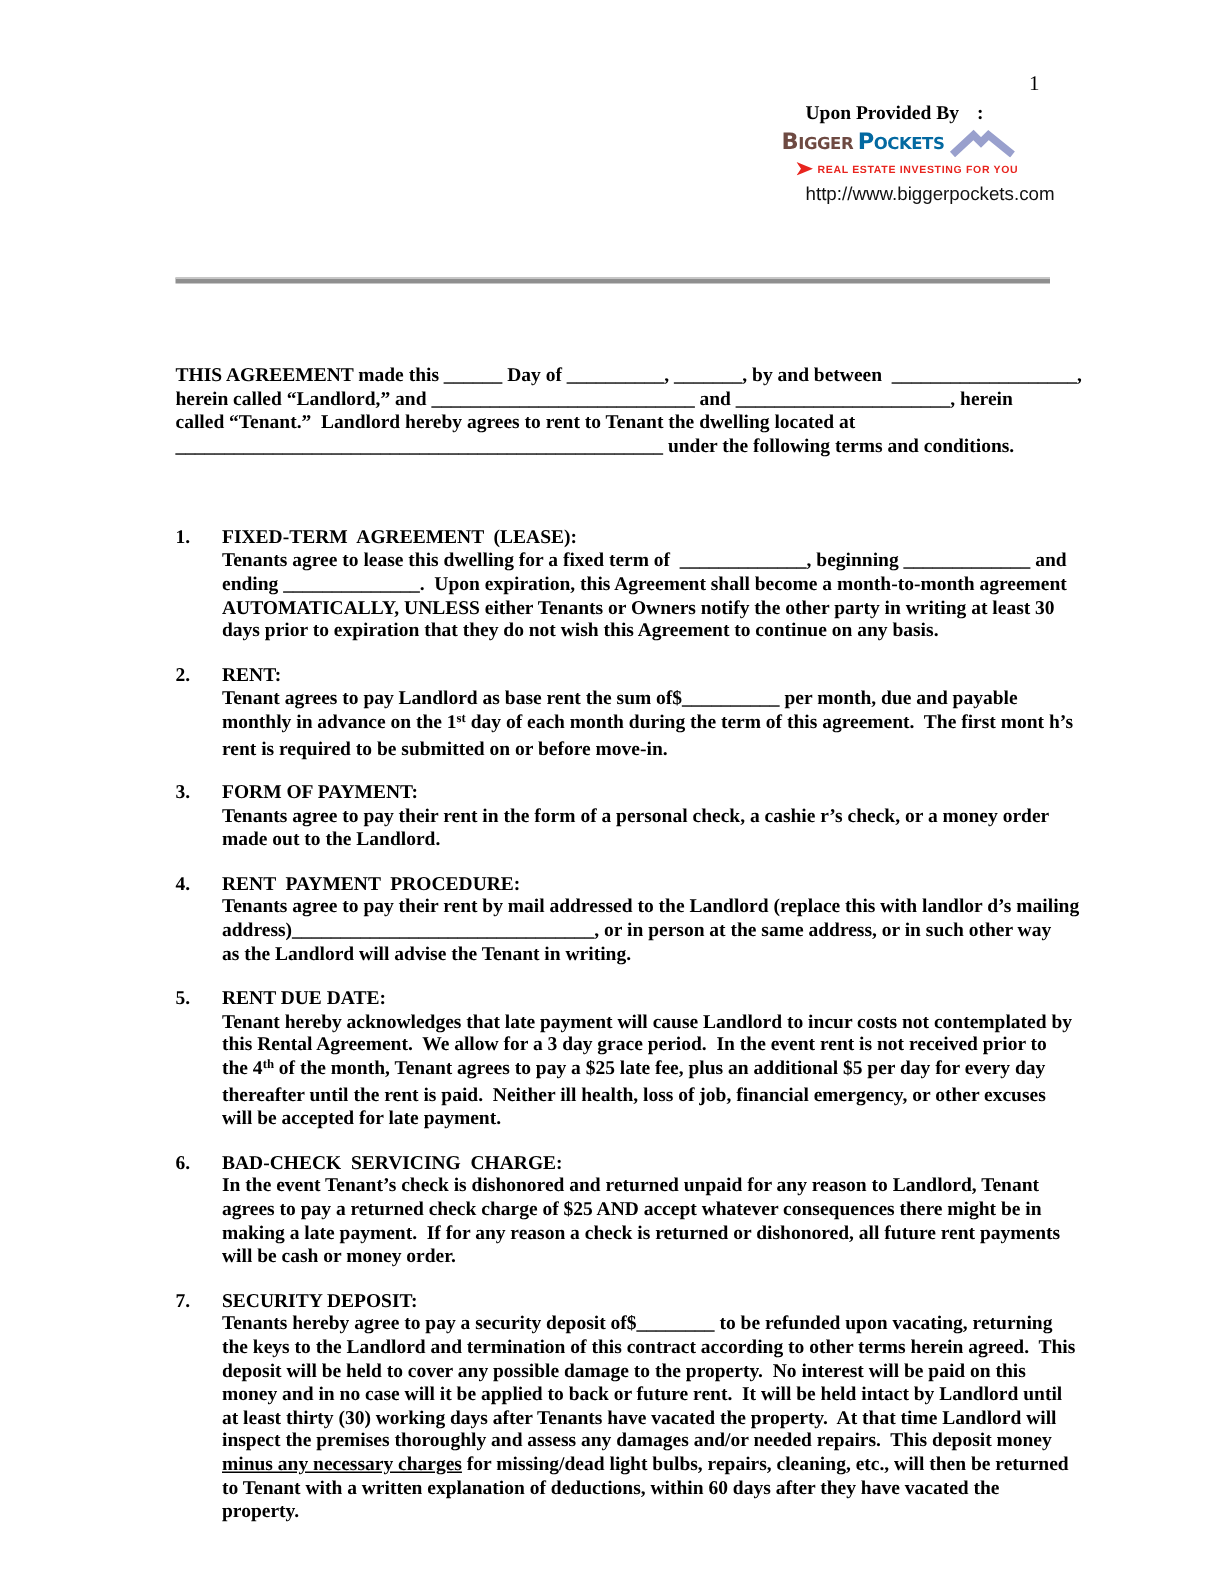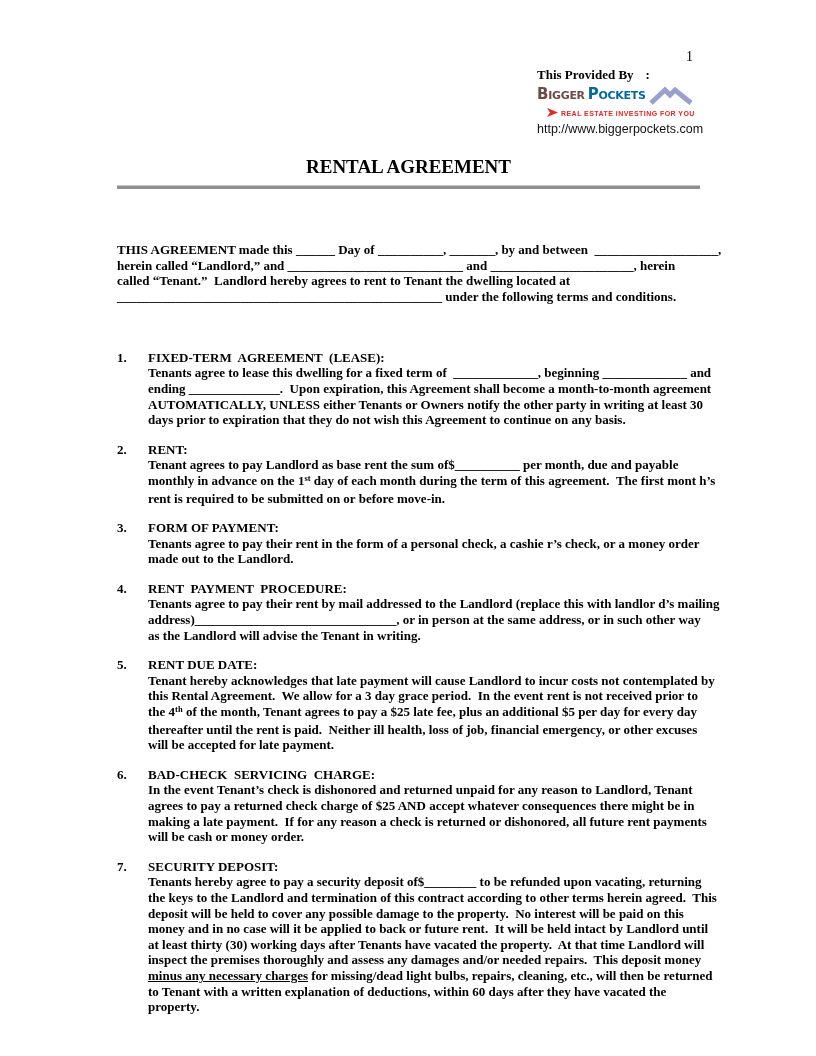--- a/index.html
+++ b/index.html
@@ -5,21 +5,21 @@
   html,body { margin:0; padding:0; background:#fff; }
   .page {
     position:relative; width:816px; height:1056px; background:#ffffff;
     font-family:"Liberation Serif", serif; font-size:13px; color:#000;
     overflow:hidden;
   }
   .pagenum { position:absolute; top:49px; left:686px; font-size:14px; }
   .hdr-provided { position:absolute; top:67px; left:537px; font-weight:bold; font-size:13px; white-space:pre; }
   .hdr-colon { margin-left:12px; font-weight:bold; }
 
-  .logo { position:absolute; top:84px; left:537px; width:170px; }
+  .logo { position:absolute; top:84px; left:521px; width:170px; }
   .logo-row { display:flex; align-items:flex-start; height:20px; }
   .logo-word { font-family:"DejaVu Sans", sans-serif; font-weight:bold; font-variant:small-caps; font-size:15px; letter-spacing:-0.3px; line-height:20px; }
   .logo-b { color:#6e4a42; }
   .logo-p { color:#0369a1; margin-left:3px; }
   .roof { margin-left:3px; margin-top:1px; }
   .tagline-row { display:flex; align-items:center; margin-top:1px; margin-left:10px; }
   .tagline { font-family:"Liberation Sans", sans-serif; font-weight:bold; font-size:7px; letter-spacing:0.45px; color:#e8251f; margin-left:3px; white-space:pre; }
   .url { position:absolute; top:122px; left:537px; font-family:"Liberation Sans", sans-serif; font-size:12.5px; color:#111; }
 
   .title { position:absolute; top:156px; left:117px; width:583px; text-align:center; font-weight:bold; font-size:19px; white-space:pre; }
@@ -33,21 +33,21 @@
   .sup { font-size:8.5px; position:relative; top:-4px; }
   .useg { text-decoration:underline; }
 </style>
 </head>
 <body>
 
 <div class="page">
 
   <div class="pagenum">1</div>
 
-  <div class="hdr-provided"><span>This Provided By</span><span class="hdr-colon">:</span></div>
+  <div class="hdr-provided"><span>Upon Provided By</span><span class="hdr-colon">:</span></div>
 
   <div class="logo">
     <div class="logo-row">
       <span class="logo-word logo-b">Bigger</span>
       <span class="logo-word logo-p">Pockets</span>
       <span class="roof">
         <svg width="44" height="20" viewBox="0 0 44 20">
           <path d="M2,18 L16,5 L21,10 L26,5 L42,18" fill="none" stroke="#99a0cd" stroke-width="5" stroke-linejoin="miter"></path>
         </svg>
       </span>
@@ -57,21 +57,20 @@
         <svg width="11" height="9" viewBox="0 0 11 9">
             <polygon points="0,0 11,4.5 0,9 3,4.5" fill="#e8251f"></polygon>
           </svg>
       </span>
       <span class="tagline">REAL ESTATE INVESTING FOR YOU</span>
     </div>
   </div>
 
   <div class="url">http://www.biggerpockets.com</div>
 
-  <div class="title">RENTAL AGREEMENT</div>
   <div class="rule"></div>
 
   <div class="content">
     <div id="intro"><div class="doc-line">THIS AGREEMENT made this ______ Day of __________, _______, by and between  ___________________,</div><div class="doc-line">herein called “Landlord,” and ___________________________ and ______________________, herein</div><div class="doc-line">called “Tenant.”  Landlord hereby agrees to rent to Tenant the dwelling located at</div><div class="doc-line">__________________________________________________ under the following terms and conditions.</div></div>
     <div id="sections"><div class="section"><span class="sec-num">1.</span><div class="sec-heading">FIXED-TERM  AGREEMENT  (LEASE):</div><div class="doc-line">Tenants agree to lease this dwelling for a fixed term of  _____________, beginning _____________ and</div><div class="doc-line">ending ______________.  Upon expiration, this Agreement shall become a month-to-month agreement</div><div class="doc-line">AUTOMATICALLY, UNLESS either Tenants or Owners notify the other party in writing at least 30</div><div class="doc-line">days prior to expiration that they do not wish this Agreement to continue on any basis.</div></div><div class="section"><span class="sec-num">2.</span><div class="sec-heading">RENT:</div><div class="doc-line">Tenant agrees to pay Landlord as base rent the sum of$__________ per month, due and payable</div><div class="doc-line">monthly in advance on the 1<span class="sup">st</span> day of each month during the term of this agreement.  The first mont h’s</div><div class="doc-line">rent is required to be submitted on or before move-in.</div></div><div class="section"><span class="sec-num">3.</span><div class="sec-heading">FORM OF PAYMENT:</div><div class="doc-line">Tenants agree to pay their rent in the form of a personal check, a cashie r’s check, or a money order</div><div class="doc-line">made out to the Landlord.</div></div><div class="section"><span class="sec-num">4.</span><div class="sec-heading">RENT  PAYMENT  PROCEDURE:</div><div class="doc-line">Tenants agree to pay their rent by mail addressed to the Landlord (replace this with landlor d’s mailing</div><div class="doc-line">address)_______________________________, or in person at the same address, or in such other way</div><div class="doc-line">as the Landlord will advise the Tenant in writing.</div></div><div class="section"><span class="sec-num">5.</span><div class="sec-heading">RENT DUE DATE:</div><div class="doc-line">Tenant hereby acknowledges that late payment will cause Landlord to incur costs not contemplated by</div><div class="doc-line">this Rental Agreement.  We allow for a 3 day grace period.  In the event rent is not received prior to</div><div class="doc-line">the 4<span class="sup">th</span> of the month, Tenant agrees to pay a $25 late fee, plus an additional $5 per day for every day</div><div class="doc-line">thereafter until the rent is paid.  Neither ill health, loss of job, financial emergency, or other excuses</div><div class="doc-line">will be accepted for late payment.</div></div><div class="section"><span class="sec-num">6.</span><div class="sec-heading">BAD-CHECK  SERVICING  CHARGE:</div><div class="doc-line">In the event Tenant’s check is dishonored and returned unpaid for any reason to Landlord, Tenant</div><div class="doc-line">agrees to pay a returned check charge of $25 AND accept whatever consequences there might be in</div><div class="doc-line">making a late payment.  If for any reason a check is returned or dishonored, all future rent payments</div><div class="doc-line">will be cash or money order.</div></div><div class="section"><span class="sec-num">7.</span><div class="sec-heading">SECURITY DEPOSIT:</div><div class="doc-line">Tenants hereby agree to pay a security deposit of$________ to be refunded upon vacating, returning</div><div class="doc-line">the keys to the Landlord and termination of this contract according to other terms herein agreed.  This</div><div class="doc-line">deposit will be held to cover any possible damage to the property.  No interest will be paid on this</div><div class="doc-line">money and in no case will it be applied to back or future rent.  It will be held intact by Landlord until</div><div class="doc-line">at least thirty (30) working days after Tenants have vacated the property.  At that time Landlord will</div><div class="doc-line">inspect the premises thoroughly and assess any damages and/or needed repairs.  This deposit money</div><div class="doc-line"><span class="useg">minus any necessary charges</span> for missing/dead light bulbs, repairs, cleaning, etc., will then be returned</div><div class="doc-line">to Tenant with a written explanation of deductions, within 60 days after they have vacated the</div><div class="doc-line">property.</div></div></div>
   </div>
 
 </div>
 
 </body></html>

